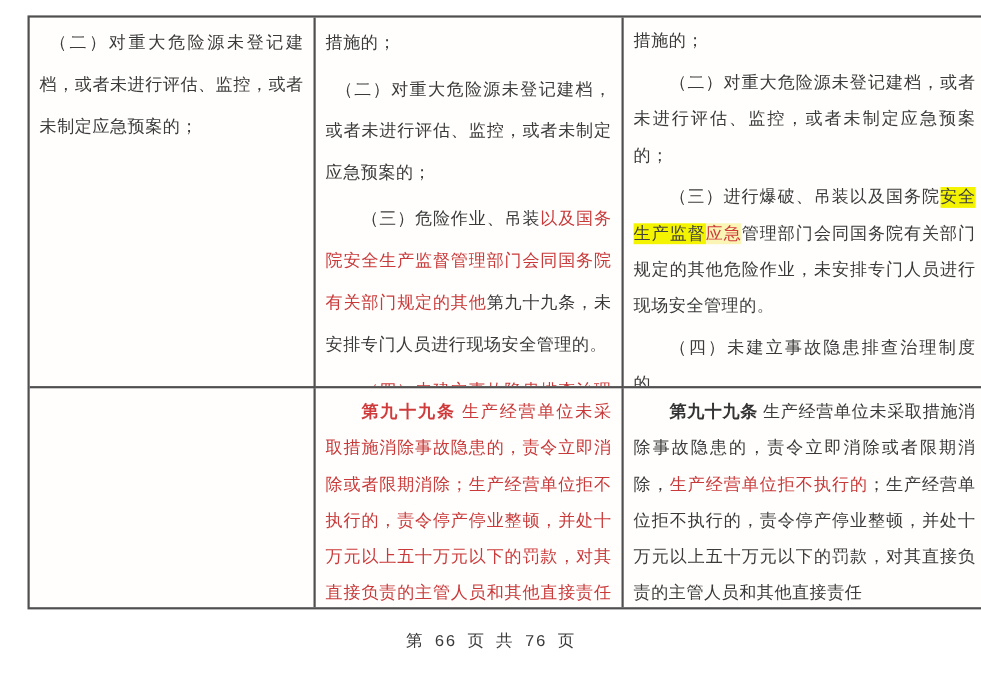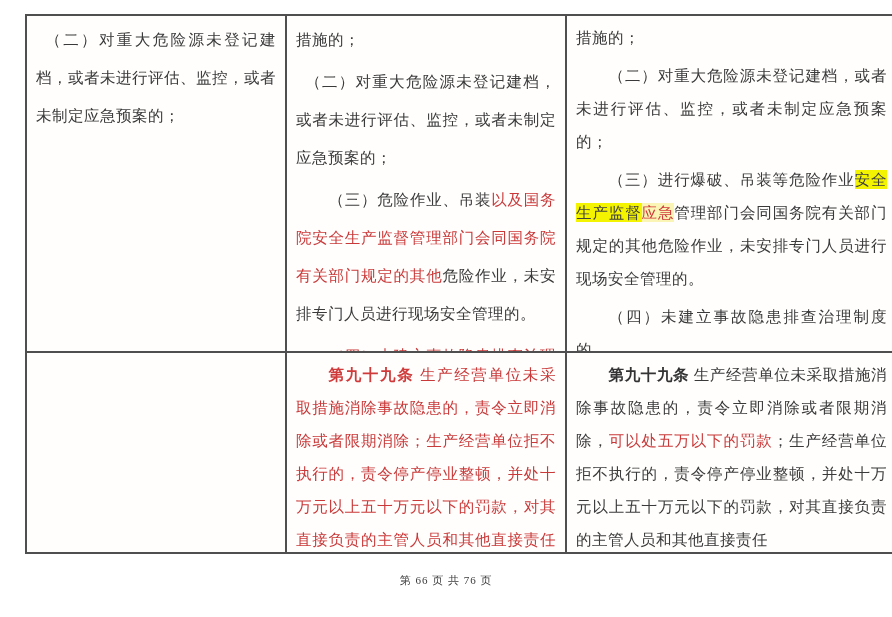--- a/index.html
+++ b/index.html
@@ -47,51 +47,51 @@
   .run-red{color:#c93939;}
   .run-redbold{color:#cf3b3b;font-weight:bold;}
   .run-bold{color:#333333;font-weight:bold;}
   .run-hl{color:#404040;background:#f4f400;padding:1px 0;}
   .run-hlred{color:#d03a3a;background:#faf5b4;padding:1px 0;}
   .footer{
     position:absolute;
     left:0;top:573px;
     width:100%;
     text-align:center;
-    font-size:11px;
+    font-size:15px;
     color:#3b3b3b;
     letter-spacing:1px;
-    font-family:Liberation Serif, serif;
+    font-family:Liberation Mono, monospace;
   }
 </style>
 </head>
 <body>
 
 <div class="page">
 
   <div class="table">
     <div class="cell row0 col0">
         <p class="para indent-sm"><span class="run run-plain">（二）对重大危险源未登记建档，或者未进行评估、监控，或者未制定应急预案的；</span></p>
       </div>
     <div class="cell row0 col1">
         <p class="para indent-none"><span class="run run-plain">措施的；</span></p>
         <p class="para indent-sm"><span class="run run-plain">（二）对重大危险源未登记建档，或者未进行评估、监控，或者未制定应急预案的；</span></p>
-        <p class="para indent-lg"><span class="run run-plain">（三）危险作业、吊装</span><span class="run run-red">以及国务院安全生产监督管理部门会同国务院有关部门规定的其他</span><span class="run run-plain">危险作业，未安排专门人员进行现场安全管理的。</span></p>
+        <p class="para indent-lg"><span class="run run-plain">（三）危险作业、吊装</span><span class="run run-red">以及国务院安全生产监督管理部门会同国务院有关部门规定的其他</span><span class="run run-plain">第九十九条，未安排专门人员进行现场安全管理的。</span></p>
         <p class="para indent-lg"><span class="run run-red">（四）未建立事故隐患排查治理制度的。</span></p>
       </div>
     <div class="cell row0 col2">
         <p class="para indent-none"><span class="run run-plain">措施的；</span></p>
         <p class="para indent-lg"><span class="run run-plain">（二）对重大危险源未登记建档，或者未进行评估、监控，或者未制定应急预案的；</span></p>
-        <p class="para indent-lg"><span class="run run-plain">（三）进行爆破、吊装等危险作业</span><span class="run run-hl">安全生产监督</span><span class="run run-hlred">应急</span><span class="run run-plain">管理部门会同国务院有关部门规定的其他危险作业，未安排专门人员进行现场安全管理的。</span></p>
+        <p class="para indent-lg"><span class="run run-plain">（三）进行爆破、吊装以及国务院</span><span class="run run-hl">安全生产监督</span><span class="run run-hlred">应急</span><span class="run run-plain">管理部门会同国务院有关部门规定的其他危险作业，未安排专门人员进行现场安全管理的。</span></p>
         <p class="para indent-lg"><span class="run run-plain">（四）未建立事故隐患排查治理制度的。</span></p>
       </div>
     <div class="cell row1 col0"></div>
     <div class="cell row1 col1">
         <p class="para indent-lg"><span class="run run-redbold">第九十九条</span><span class="run run-red"> 生产经营单位未采取措施消除事故隐患的，责令立即消除或者限期消除；生产经营单位拒不执行的，责令停产停业整顿，并处十万元以上五十万元以下的罚款，对其直接负责的主管人员和其他直接责任人员处二万元以上五万元</span></p>
       </div>
     <div class="cell row1 col2">
-        <p class="para indent-lg"><span class="run run-bold">第九十九条</span><span class="run run-plain"> 生产经营单位未采取措施消除事故隐患的，责令立即消除或者限期消除，</span><span class="run run-red">可以处五万以下的罚款</span><span class="run run-plain">；生产经营单位拒不执行的，责令停产停业整顿，并处十万元以上五十万元以下的罚款，对其直接负责的主管人员和其他直接责任</span></p>
+        <p class="para indent-lg"><span class="run run-bold">第九十九条</span><span class="run run-plain"> 生产经营单位未采取措施消除事故隐患的，责令立即消除或者限期消除，</span><span class="run run-red">生产经营单位拒不执行的</span><span class="run run-plain">；生产经营单位拒不执行的，责令停产停业整顿，并处十万元以上五十万元以下的罚款，对其直接负责的主管人员和其他直接责任</span></p>
       </div>
   </div>
 
   <div class="footer">第 66 页 共 76 页</div>
 
 </div>
 
 </body></html>

